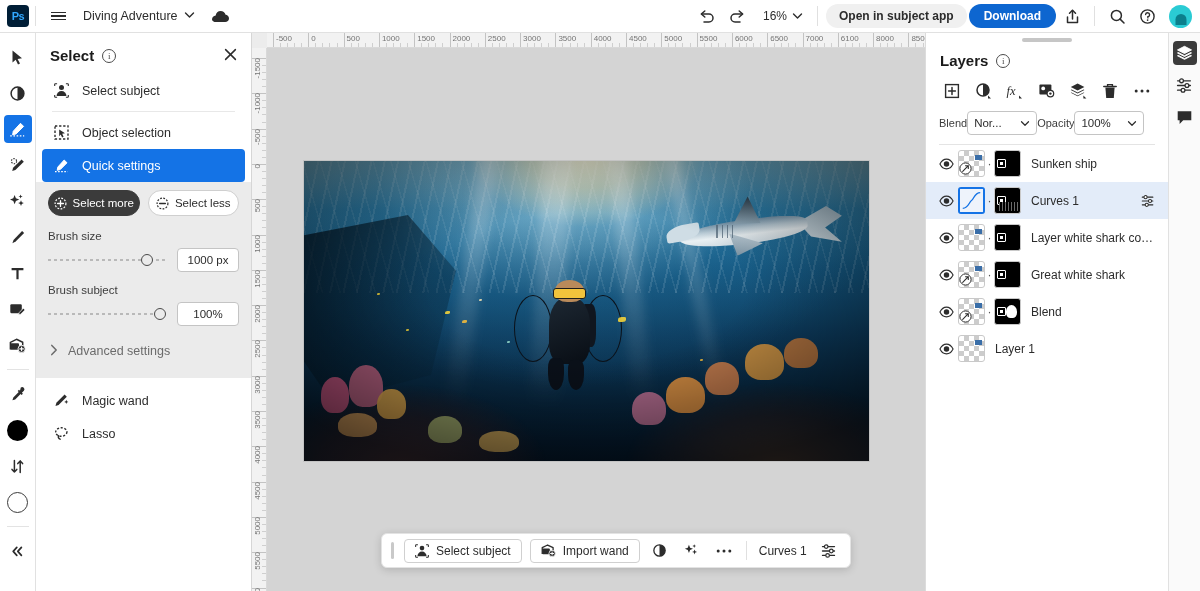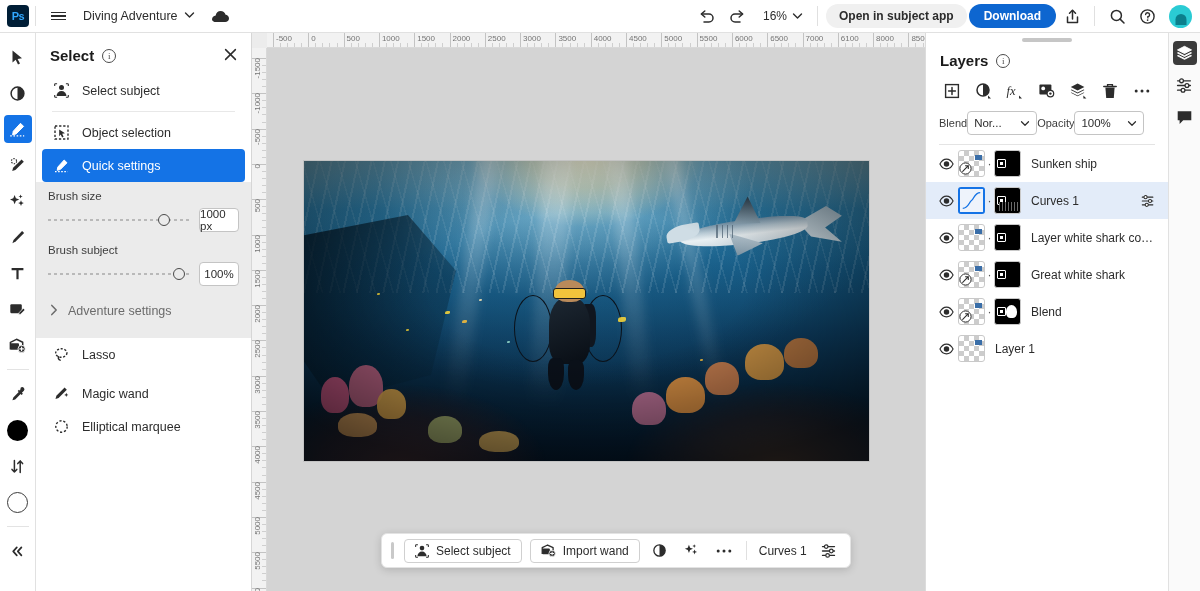--- a/index.html
+++ b/index.html
@@ -112,21 +112,21 @@
   .track { position:relative; flex:1; height:14px; }
   .track::before {
     content:''; position:absolute; left:0; right:0; top:6px; height:1.6px;
     background: repeating-linear-gradient(90deg,#b9b9b9 0 3px, transparent 3px 6px);
   }
   .knob {
     position:absolute; top:1px; width:12px; height:12px; border-radius:50%;
     background:#ebebeb; border:1.6px solid #4a4a4a; cursor:pointer;
   }
   .numbox {
-    width:40px; height:24px; background:#fff; border:1px solid #c4c4c4; border-radius:4px;
+    width:62px; height:24px; background:#fff; border:1px solid #c4c4c4; border-radius:4px;
     font-size:11.5px; display:flex; align-items:center; justify-content:center; color:#2c2c2c;
   }
   .adv-row { display:flex; align-items:center; gap:10px; padding: 6px 2px; cursor:pointer; color:#6b6b6b; font-size:12.5px;}
   .chev-r { font-size:11px; }
 
   
   .canvasarea {
     position:absolute; top:33px; left:252px; width:673px; height:558px;
     background:#d4d4d4; overflow:hidden;
   }
@@ -529,20 +529,36 @@
       <span class="ic">
         <svg width="15" height="15" viewBox="0 0 15 15">
           <path d="M10.2 2 L13 4.8 L6.3 11.5 L3.2 12.3 L3.8 9.1 Z" fill="#fff"></path>
           <path d="M1 13.6 h12.6" stroke="#fff" stroke-width="1.2" stroke-dasharray="1.6 1.5"></path>
         </svg>
       </span>
       <span>Quick settings</span>
     </div>
 
     <div class="sp-options">
+      <div class="seg-row">
+        <div class="seg on">
+          <svg width="13" height="13" viewBox="0 0 13 13">
+            <circle cx="6.5" cy="6.5" r="5.4" fill="none" stroke="#fff" stroke-width="1.2" stroke-dasharray="1.8 1.4"></circle>
+            <path d="M6.5 3.6 v5.8 M3.6 6.5 h5.8" stroke="#fff" stroke-width="1.3" stroke-linecap="round"></path>
+          </svg>
+          <span>Select more</span>
+        </div>
+        <div class="seg off">
+          <svg width="13" height="13" viewBox="0 0 13 13">
+            <circle cx="6.5" cy="6.5" r="5.4" fill="none" stroke="#2c2c2c" stroke-width="1.2" stroke-dasharray="1.8 1.4"></circle>
+            <path d="M3.6 6.5 h5.8" stroke="#2c2c2c" stroke-width="1.3" stroke-linecap="round"></path>
+          </svg>
+          <span>Select less</span>
+        </div>
+      </div>
 
       <div class="sp-label">Brush size</div>
       <div class="slider-row">
         <div class="track">
           <div class="knob" style="left:78%"></div>
         </div>
         <div class="numbox">1000 px</div>
       </div>
 
       <div class="sp-label">Brush subject</div>
@@ -552,53 +568,45 @@
         </div>
         <div class="numbox">100%</div>
       </div>
 
       <div class="adv-row">
         <span class="chev-r">
           <svg width="8" height="12" viewBox="0 0 8 12">
             <path d="M1.8 1.4 L6.2 6 L1.8 10.6" fill="none" stroke="#6b6b6b" stroke-width="1.5" stroke-linecap="round" stroke-linejoin="round"></path>
           </svg>
         </span>
-        <span>Adventure settings</span>
-      </div>
+        <span>Advanced settings</span>
+      </div>
+    </div>
+
+    <div class="sp-row" style="margin-top:6px">
+      <span class="ic">
+        <svg width="15" height="15" viewBox="0 0 15 15">
+          <path d="M10.6 1.6 L12.8 3.8 L4.6 12 L1.5 13 L2.4 9.8 Z" fill="#2c2c2c"></path>
+          <path d="M12.3 6.8 l.6 1.5 1.5.6 -1.5.6 -.6 1.5 -.6-1.5 -1.5-.6 1.5-.6 z" fill="#2c2c2c"></path>
+        </svg>
+      </span>
+      <span>Magic wand</span>
     </div>
 
     <div class="sp-row">
       <span class="ic">
         <svg width="15" height="15" viewBox="0 0 15 15">
           <ellipse cx="7.3" cy="6" rx="5.6" ry="4.3" fill="none" stroke="#2c2c2c" stroke-width="1.4" stroke-dasharray="2.1 1.6"></ellipse>
           <path d="M4.5 9.7 c-.7 1.6 .3 3.1 1.6 3.5" fill="none" stroke="#2c2c2c" stroke-width="1.4" stroke-linecap="round"></path>
         </svg>
       </span>
       <span>Lasso</span>
     </div>
 
-    <div class="sp-row" style="margin-top:6px">
-      <span class="ic">
-        <svg width="15" height="15" viewBox="0 0 15 15">
-          <path d="M10.6 1.6 L12.8 3.8 L4.6 12 L1.5 13 L2.4 9.8 Z" fill="#2c2c2c"></path>
-          <path d="M12.3 6.8 l.6 1.5 1.5.6 -1.5.6 -.6 1.5 -.6-1.5 -1.5-.6 1.5-.6 z" fill="#2c2c2c"></path>
-        </svg>
-      </span>
-      <span>Magic wand</span>
-    </div>
-
-
-    <div class="sp-row">
-      <span class="ic">
-        <svg width="15" height="15" viewBox="0 0 15 15">
-          <circle cx="7.5" cy="7.5" r="5.7" fill="none" stroke="#2c2c2c" stroke-width="1.4" stroke-dasharray="2.2 1.8"></circle>
-        </svg>
-      </span>
-      <span>Elliptical marquee</span>
-    </div>
+
   </div>
 
   <div class="canvasarea">
 
     <div class="ruler-h" id="ruler-h">
         <div class="rh-tick" style="left: 21px;"></div>
         <div class="rh-label" style="left: 21px;">-500</div>
         <div class="rh-minor" style="left: 28.06px;"></div>
         <div class="rh-minor" style="left: 35.12px;"></div>
         <div class="rh-minor" style="left: 42.18px;"></div>

